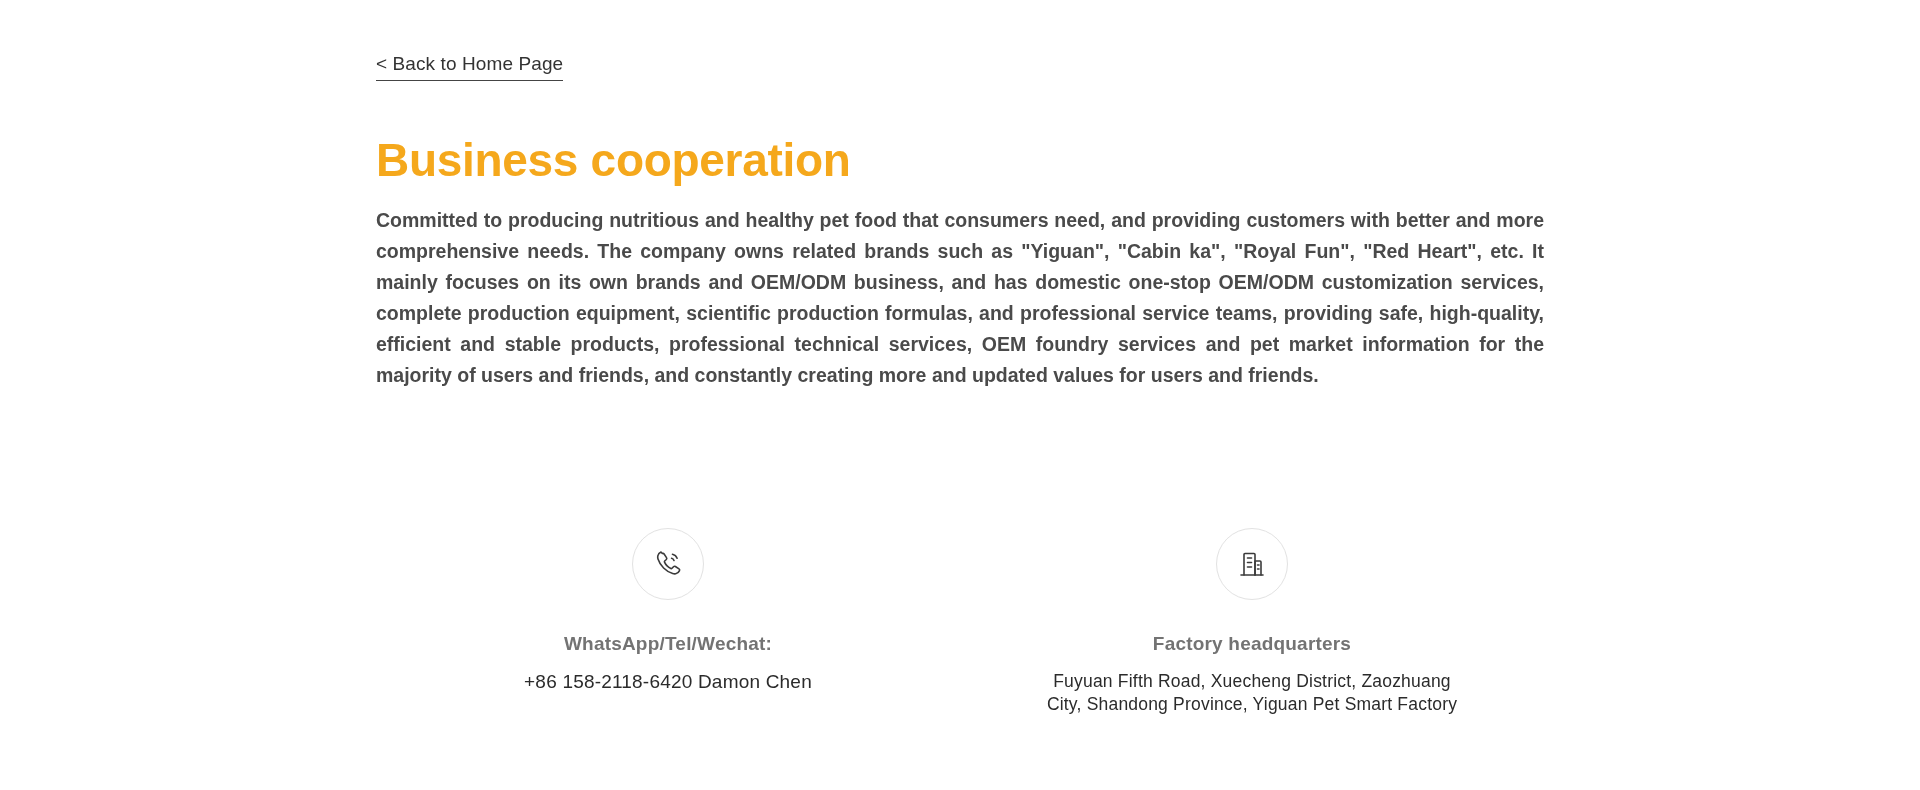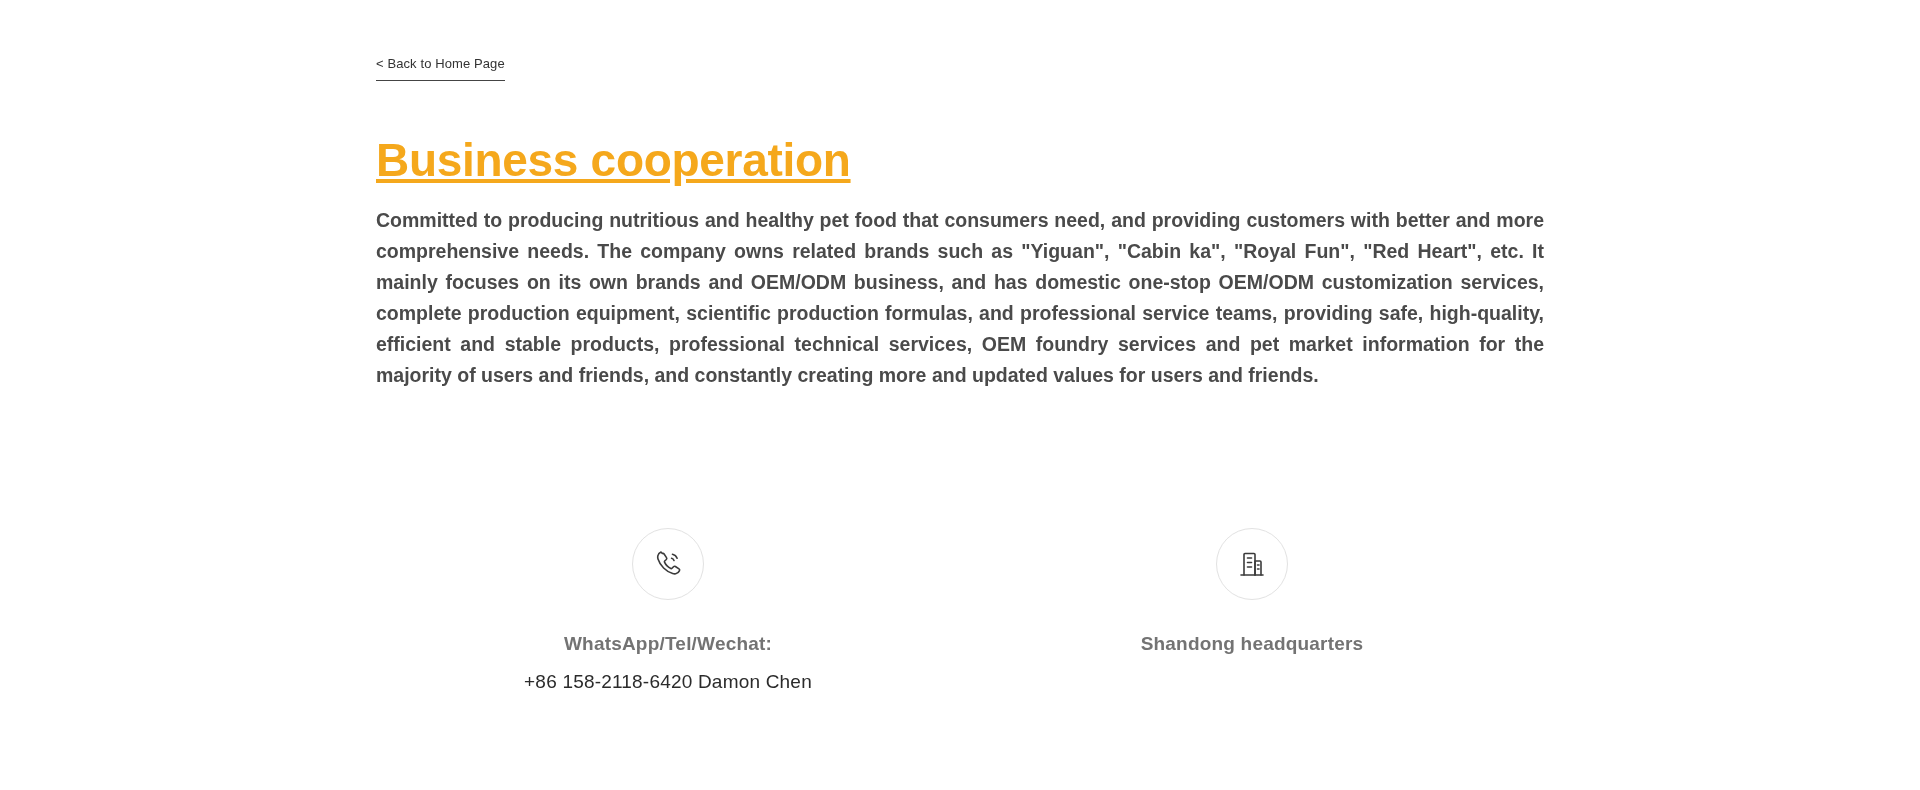--- a/index.html
+++ b/index.html
@@ -23,36 +23,35 @@
   .content {
     position: absolute;
     left: 376px;
     top: 0;
     width: 1168px;
   }
   .back-link {
     display: inline-block;
     margin-top: 56px;
     padding-bottom: 8px;
-    font-size: 13px;
+    font-size: 19px;
     line-height: 16px;
     color: #333333;
     text-decoration: none;
     border-bottom: 1px solid #444444;
     letter-spacing: 0.1px;
   }
   .title {
     margin: 0;
     padding-top: 52px;
     font-size: 46px;
     line-height: 54px;
     font-weight: bold;
     color: #f5a81c;
     letter-spacing: -0.3px;
-    text-decoration: underline;
   }
   .intro {
     margin: 0;
     padding-top: 18px;
     font-size: 19.5px;
     line-height: 31px;
     color: #4a4a4a;
     text-align: justify;
     text-justify: inter-word;
     font-weight: 700;
@@ -142,17 +141,18 @@
           <path d="M7 29h22"></path>
           <path d="M10 29V8.5c0-.6.4-1 1-1h9c.6 0 1 .4 1 1V29"></path>
           <path d="M21 29V15h5c.6 0 1 .4 1 1v13"></path>
           <path d="M13.5 12h4"></path>
           <path d="M13.5 16.5h4"></path>
           <path d="M13.5 21h4"></path>
           <path d="M23.5 19h1.5"></path>
           <path d="M23.5 23h1.5"></path>
         </svg>
       </div>
-      <div class="contact-label">Shandong headquarters</div>
+      <div class="contact-label">Factory headquarters</div>
+      <div class="contact-address">Fuyuan Fifth Road, Xuecheng District, Zaozhuang City, Shandong Province, Yiguan Pet Smart Factory</div>
     </div>
 
   </div>
 </div>
 
 </body></html>

